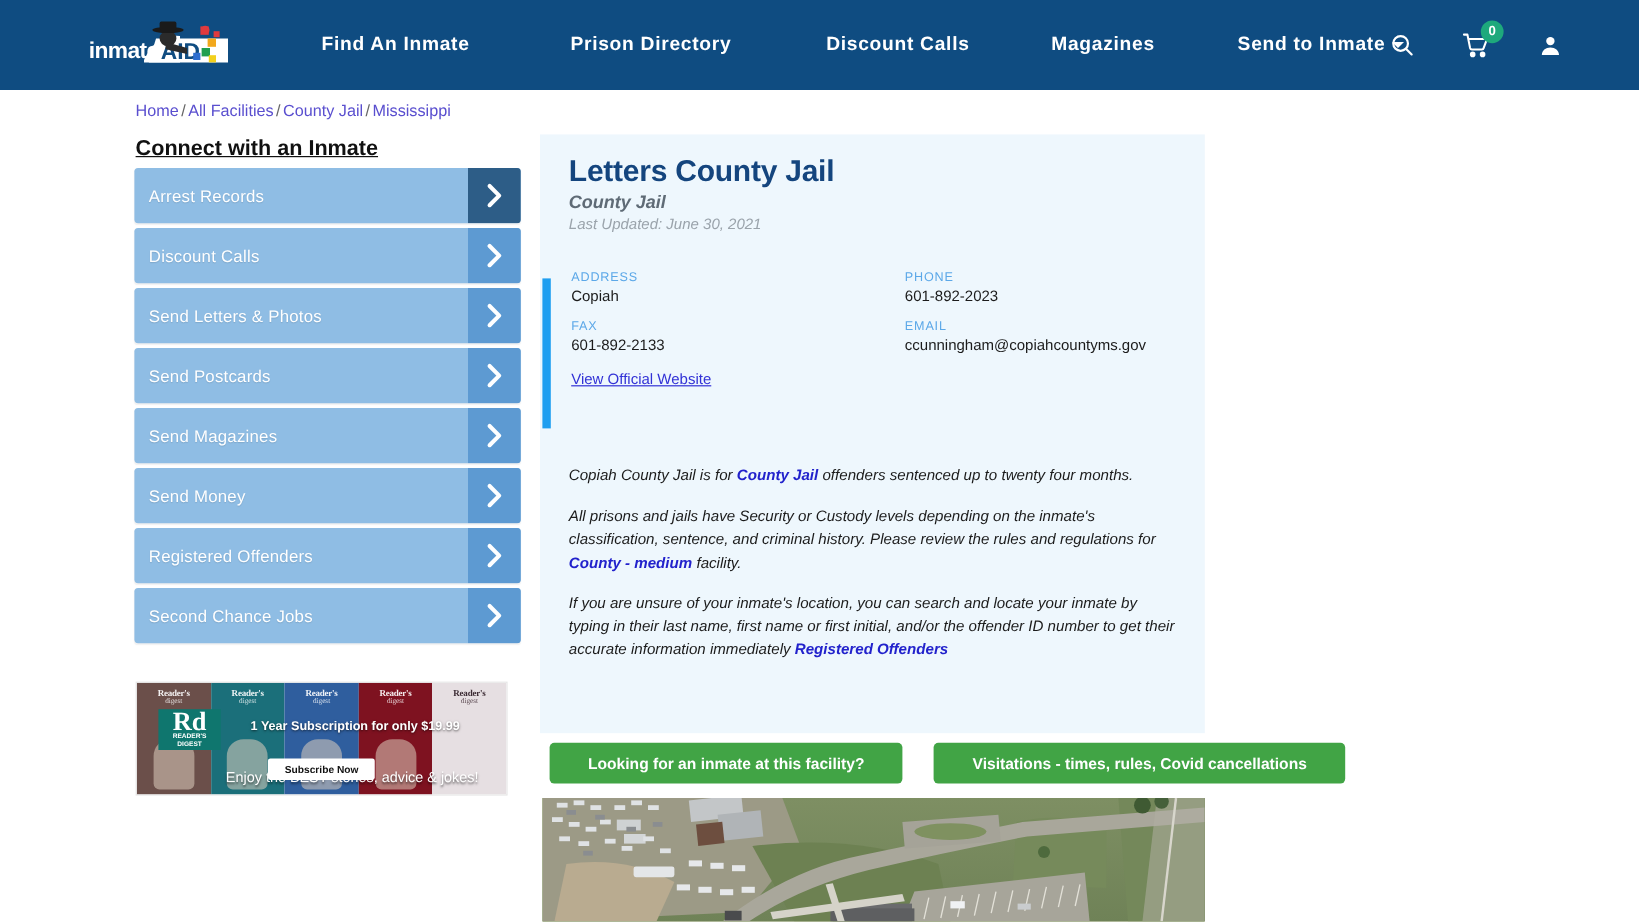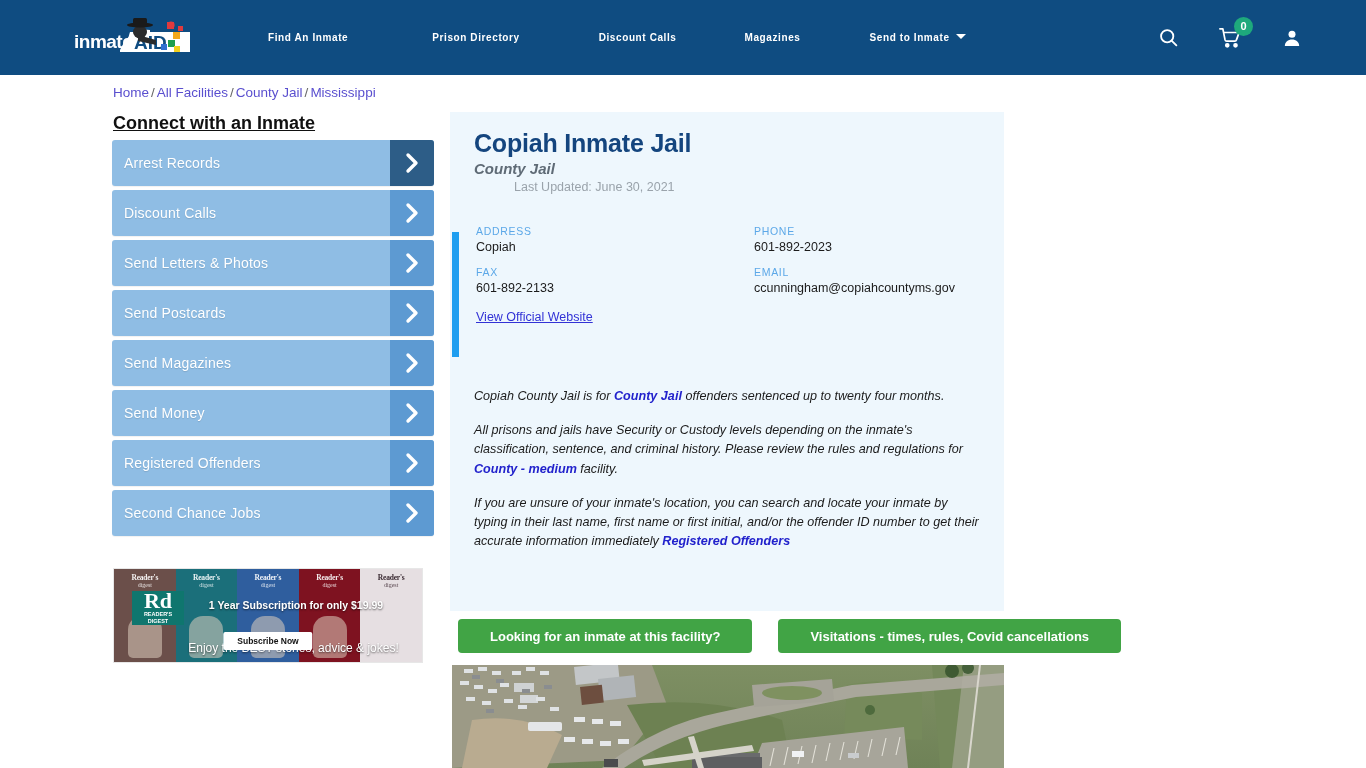--- a/index.html
+++ b/index.html
@@ -25,21 +25,21 @@
   }
   .logo-wrap svg { display: block; }
 
   .nav-links {
     position: absolute; left: 268px; top: 0;
     height: 75px;
     display: flex; align-items: center;
   }
   .nav-link {
     color: #ffffff;
-    font-size: 10px;
+    font-size: 16px;
     font-weight: bold;
     letter-spacing: 0.6px;
     text-decoration: none;
     white-space: nowrap;
     cursor: pointer;
   }
   .nav-gap-a { width: 84px; }
   .nav-gap-b { width: 79px; }
   .nav-gap-c { width: 68px; }
   .nav-gap-d { width: 69px; }
@@ -196,21 +196,21 @@
     font-size: 25px; font-weight: bold; color: #14457e;
     letter-spacing: -0.2px;
   }
   .card-sub {
     position: absolute; left: 24px; top: 48px;
     font-size: 15px; font-weight: bold; font-style: italic;
     color: #5f6b76;
   }
   .card-updated {
     position: absolute; left: 24px; top: 68px;
-    font-size: 12.5px; color: #9aa3ab; margin-left: 40px;
+    font-size: 12.5px; font-style: italic; color: #9aa3ab;
   }
 
   .info-block {
     position: absolute; left: 2px; top: 113px;
     width: 552px; height: 132px;
   }
   .info-bar {
     position: absolute; left: 0; top: 7px;
     width: 7px; height: 125px;
     background: #1e9ef0;
@@ -444,21 +444,21 @@
     <div class="rd-sm">READER'S</div>
     <div class="rd-sm">DIGEST</div>
   </div>
   <div class="ad-line1">1 Year Subscription for only $19.99</div>
   <div class="ad-line2">Enjoy the BEST stories, advice &amp; jokes!</div>
   <div class="ad-sub">Subscribe Now</div>
 </div>
 
 <div class="card">
 
-  <div class="card-title">Copiah Inmate Jail</div>
+  <div class="card-title">Letters County Jail</div>
   <div class="card-sub">County Jail</div>
   <div class="card-updated">Last Updated: June 30, 2021</div>
 
   <div class="info-block">
     <div class="info-bar"></div>
     <div class="info-grid">
 
       <div>
         <div class="fl">ADDRESS</div>
         <div class="fv">Copiah</div>

